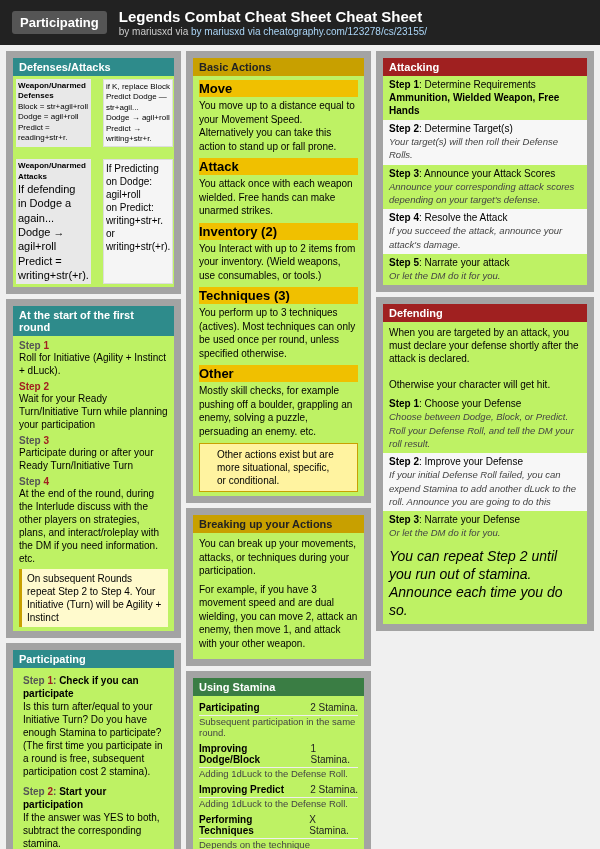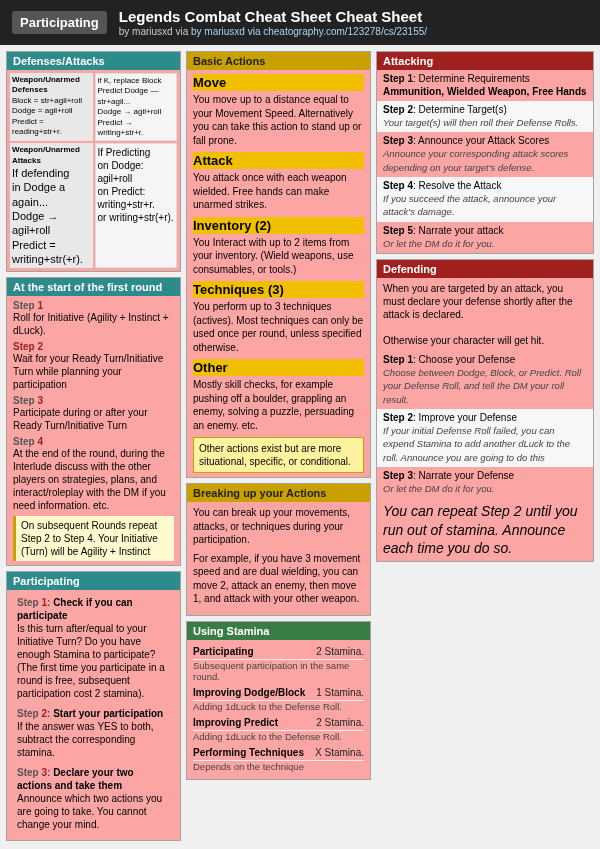--- a/index.html
+++ b/index.html
@@ -55,40 +55,40 @@
     }
 
     
     .col-left { width: 175px; flex-shrink: 0; }
     .col-mid { width: 185px; flex-shrink: 0; }
     .col-right { flex: 1; }
 
     
     .section {
       margin-bottom: 5px;
-      border: 1px solid #a3a3a3;
-      background: #fca5a5;
+      border: 7px solid #a3a3a3;
+      background: #bef264;
     }
     .section-header {
       padding: 3px 6px;
       font-weight: bold;
       font-size: 11px;
       color: white;
     }
     .section-header.teal { background: #2e8b8b; }
     .section-header.red { background: #a02020; }
     .section-header.yellow { background: #c8a000; color: #222; }
     .section-header.green { background: #3a7d44; }
     .section-body { padding: 4px 6px; }
 
     
     .defenses-grid {
       display: grid;
       grid-template-columns: 1fr 1fr;
-      gap: 2px;
+      gap: 12px;
       padding: 3px;
       font-size: 8.5px;
       border-radius: 11px;
     }
     .defenses-cell {
       background: #e8e8e8;
       padding: 2px;
       font-size: 8px;
       line-height: 1.3;
     }
@@ -128,21 +128,21 @@
       padding: 1px 0;
       display: block;
       margin-bottom: 2px;
     }
     .action-text { font-size: 10px; line-height: 1.35; margin-bottom: 5px; }
 
     
     .other-yellow {
       background: #fff3a0;
       border: 1px solid #c8a000;
-      padding: 4px 5px;
+      padding: 4px 17px;
       font-size: 10px;
       line-height: 1.3;
       margin-top: 3px;
     }
 
     
     .stamina-row {
       display: flex;
       justify-content: space-between;
       padding: 2px 0;

